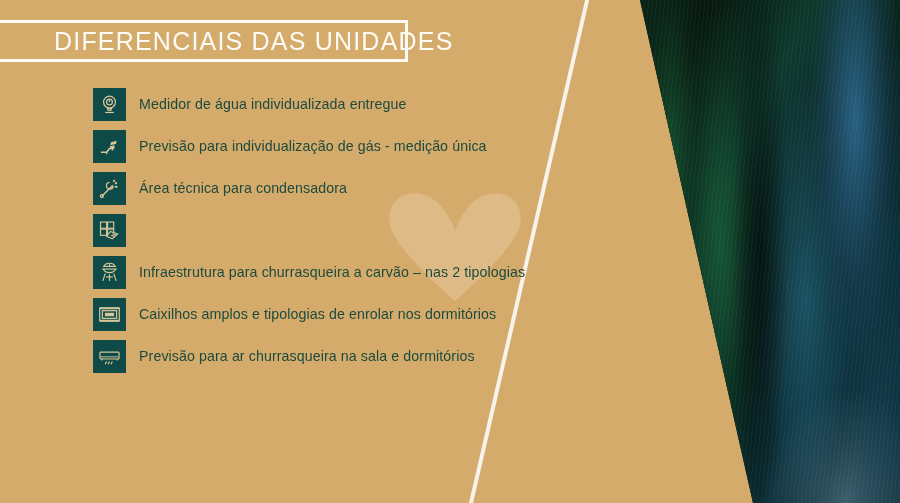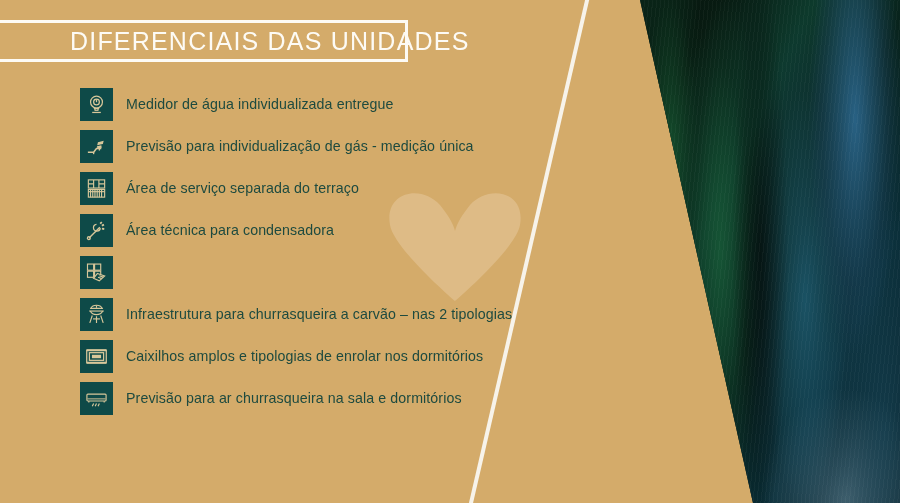--- a/index.html
+++ b/index.html
@@ -67,32 +67,32 @@
   
   .title-frame{
     position:absolute;
     left:-8px;top:20px;
     width:416px;height:42px;
     border:3px solid #fdfbf5;
     box-sizing:border-box;
   }
   .title-text{
     position:absolute;
-    left:70px;top:27px;
+    left:54px;top:27px;
     font-size:25px;
     letter-spacing:1.2px;
     color:#fdfbf5;
     font-weight:400;
     white-space:nowrap;
   }
 
   
   .feature-list{
     position:absolute;
-    left:80px;top:88px;
+    left:93px;top:88px;
     width:500px;
   }
   .feature-row{
     display:flex;
     align-items:center;
     height:32px;
     margin-bottom:10px;
   }
   .feature-icon{
     width:33px;height:33px;
@@ -152,33 +152,20 @@
           <path d="M3 18 h6 l3 -4 h5" stroke-width="1.6"></path>
           <path d="M13.5 7.5 l6 -1.6 l-0.8 3.6 l-6 1.2 z" fill="#d8c79a" stroke="none"></path>
           <path d="M12.4 11.8 l4.6 -1 l.5 2.4 l-4.6 1 z" fill="#d8c79a" stroke="none"></path>
           <path d="M15 14 v2.2" stroke-width="1.4"></path>
           <path d="M9 18 v2" stroke-width="1.4"></path>
         </svg>
       </span>
       <span class="feature-label">Previsão para individualização de gás  -  medição  única</span>
     </div>
 
-    <div class="feature-row">
-      <span class="feature-icon">
-        <svg width="23" height="23" viewBox="0 0 24 24" fill="none" stroke="#d8c79a" stroke-width="1.2">
-          <rect x="3.5" y="3" width="17" height="8.5"></rect>
-          <path d="M9 3 v8.5 M14.5 3 v8.5"></path>
-          <path d="M3.5 7.2 h5.5 M14.5 7.2 h6"></path>
-          <rect x="3.5" y="13" width="17" height="8"></rect>
-          <path d="M5.8 13 v8 M8.1 13 v8 M10.4 13 v8 M12.7 13 v8 M15 13 v8 M17.3 13 v8"></path>
-          <path d="M3.5 15.3 h17"></path>
-        </svg>
-      </span>
-      <span class="feature-label">Área de serviço separada do terraço</span>
-    </div>
 
     <div class="feature-row">
       <span class="feature-icon">
         <svg width="23" height="23" viewBox="0 0 24 24" fill="none" stroke="#d8c79a" stroke-width="1.3">
           <path d="M4 20 L15.5 8.5" stroke-width="1.5"></path>
           <path d="M12 5.5 a3.6 3.6 0 1 0 4 4"></path>
           <path d="M15.2 4.2 l1.8 -1.6 l1.2 1.4 l-1.8 1.6 z" fill="#d8c79a" stroke="none"></path>
           <path d="M17.2 6 l2.2 -1 l.8 1.7 l-2.3 1 z" fill="#d8c79a" stroke="none"></path>
           <path d="M17.8 9.2 l2.4 .3 l-.2 1.9 l-2.5 -.4 z" fill="#d8c79a" stroke="none"></path>
           <circle cx="4" cy="20" r="1.5"></circle>

